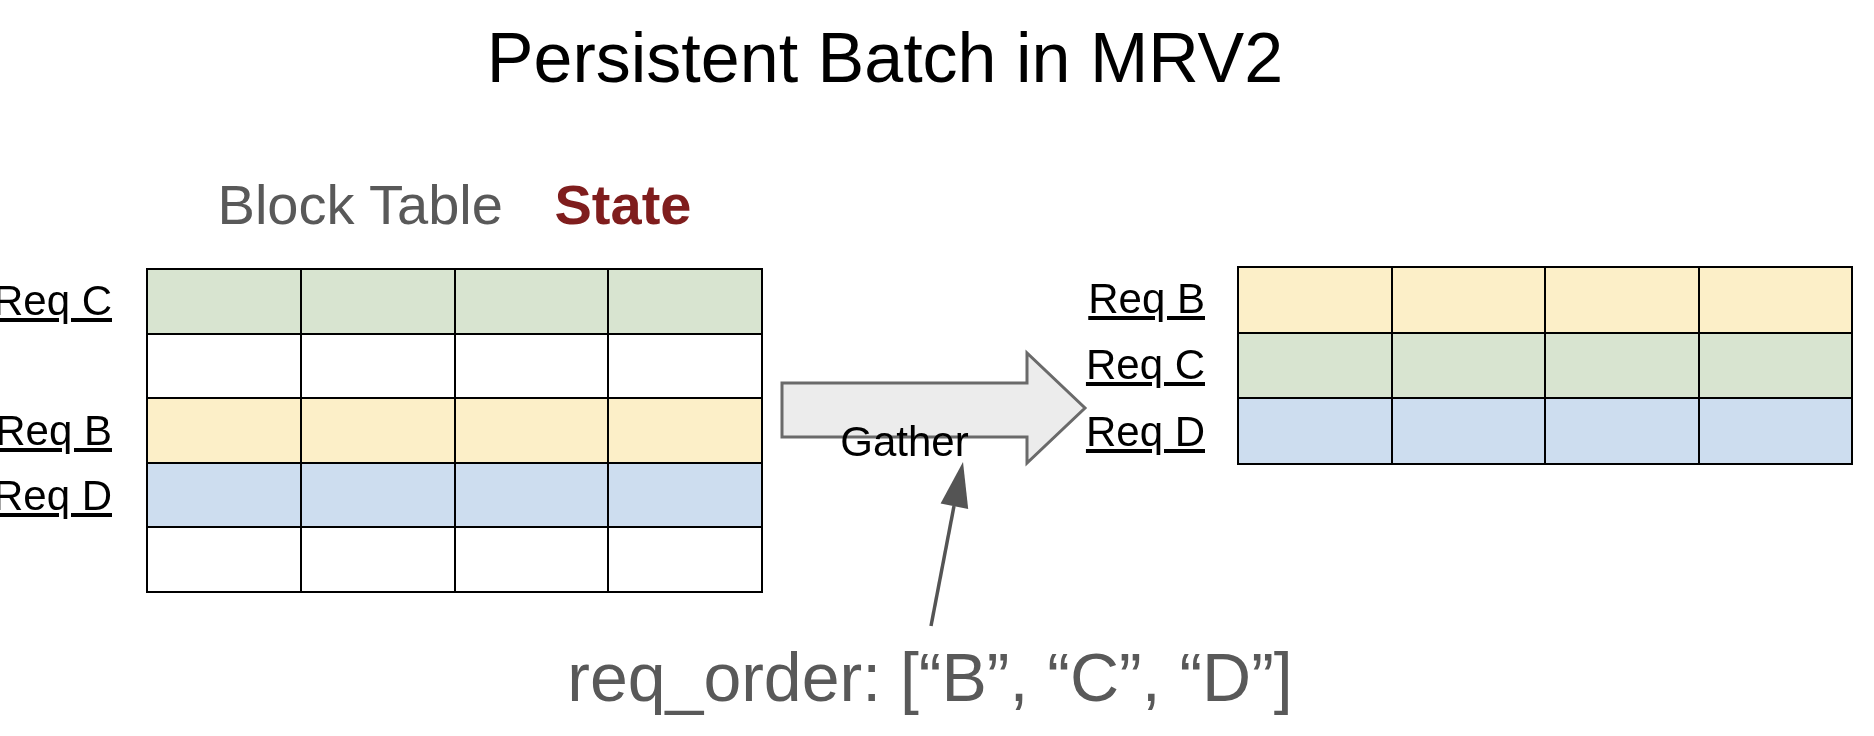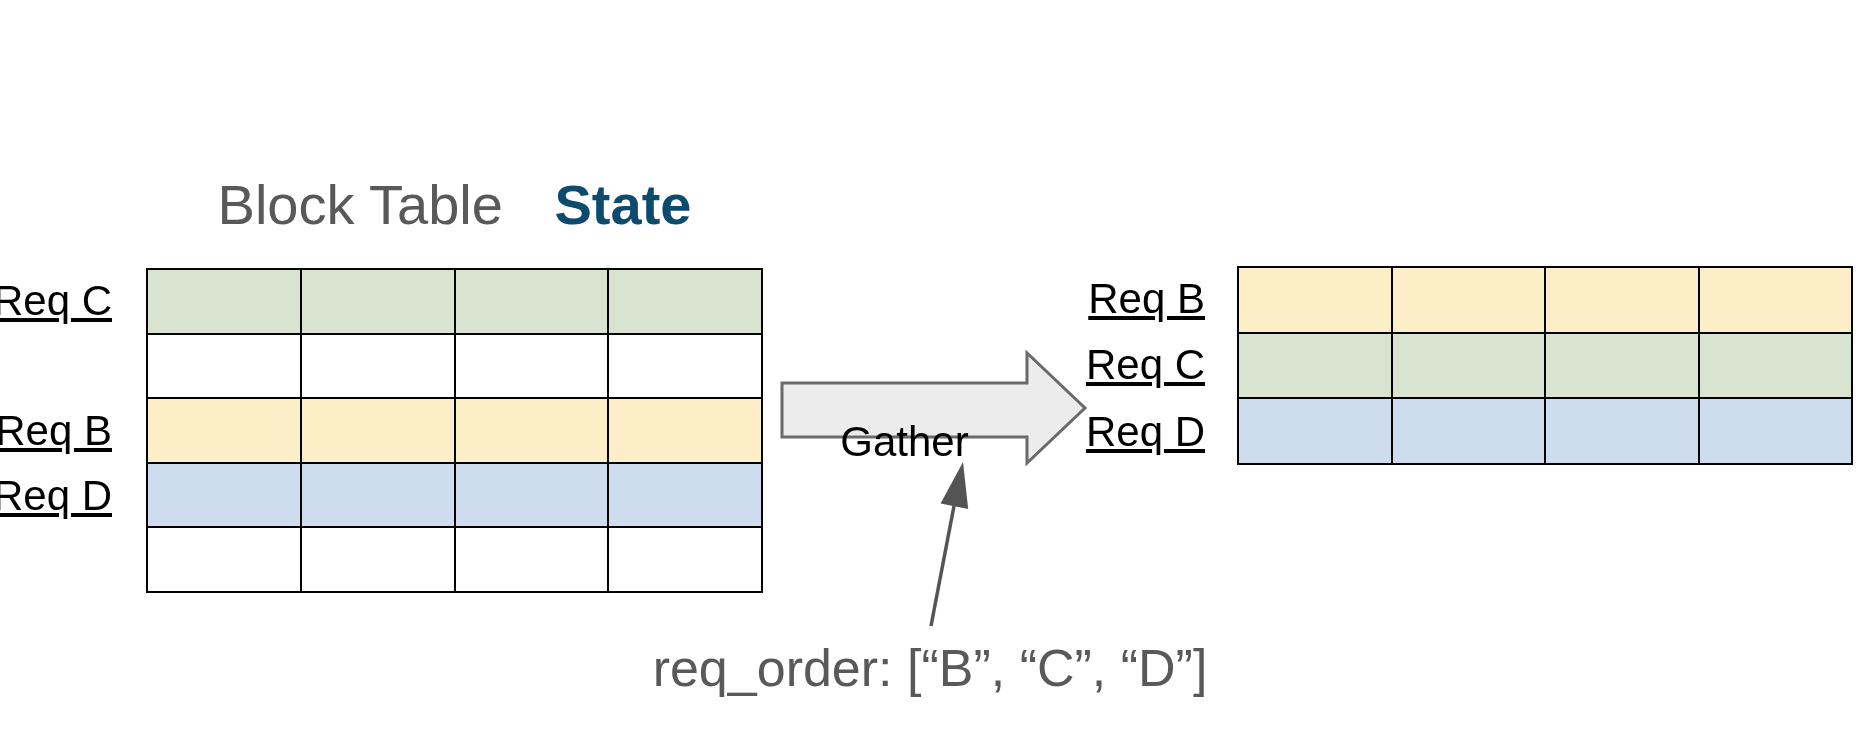--- a/index.html
+++ b/index.html
@@ -16,21 +16,21 @@
     text-align:center;
     font-size:70px; color:#000000;
     white-space:nowrap;
   }
   .table-header{
     text-align:center;
     font-size:56px;
     color:#595959;
     white-space:nowrap;
   }
-  .table-header .hl{ color:#0c4a6e; font-weight:bold;margin-left:36px; }
+  .table-header .hl{ color:#7f1d1d; font-weight:bold;margin-left:36px; }
   #left-header{ left:146px; width:617px; top:172px; }
   #right-header{ left:1237px; width:616px; top:172px; }
   .block-table{
     border:1.5px solid #000;
     display:grid;
     box-sizing:border-box;
   }
   .block-table .cell{
     border:1.5px solid #000;
   }
@@ -56,30 +56,31 @@
   #left-labels{ left:0; top:268px; width:112px; height:325px; }
   #right-labels{ left:1000px; top:266px; width:205px; height:199px; }
   #gather-label{
     left:782px; top:383px; width:245px; height:54px;
     display:flex; align-items:center; justify-content:center;
     font-size:42px; color:#000000;margin-top:32px;
   }
   #annotation-text{
     left:930px; top:638px;
     transform:translateX(-50%);
-    font-size:52px; color:#595959;
+    font-size:68px; color:#595959;
     white-space:nowrap;
   }
   #shape-layer{ left:0; top:0; }
 </style>
 </head>
 <body>
 
 <div id="canvas">
 
+  <div id="title" class="abs">Persistent Batch in MRV2</div>
 
   <div id="left-header" class="abs table-header">
     <span>Block Table </span><span class="hl">State</span>
   </div>
 
 
   <div id="left-labels" class="abs labels">
       <div class="row-label">Req C</div>
       <div class="row-label"></div>
       <div class="row-label">Req B</div>

